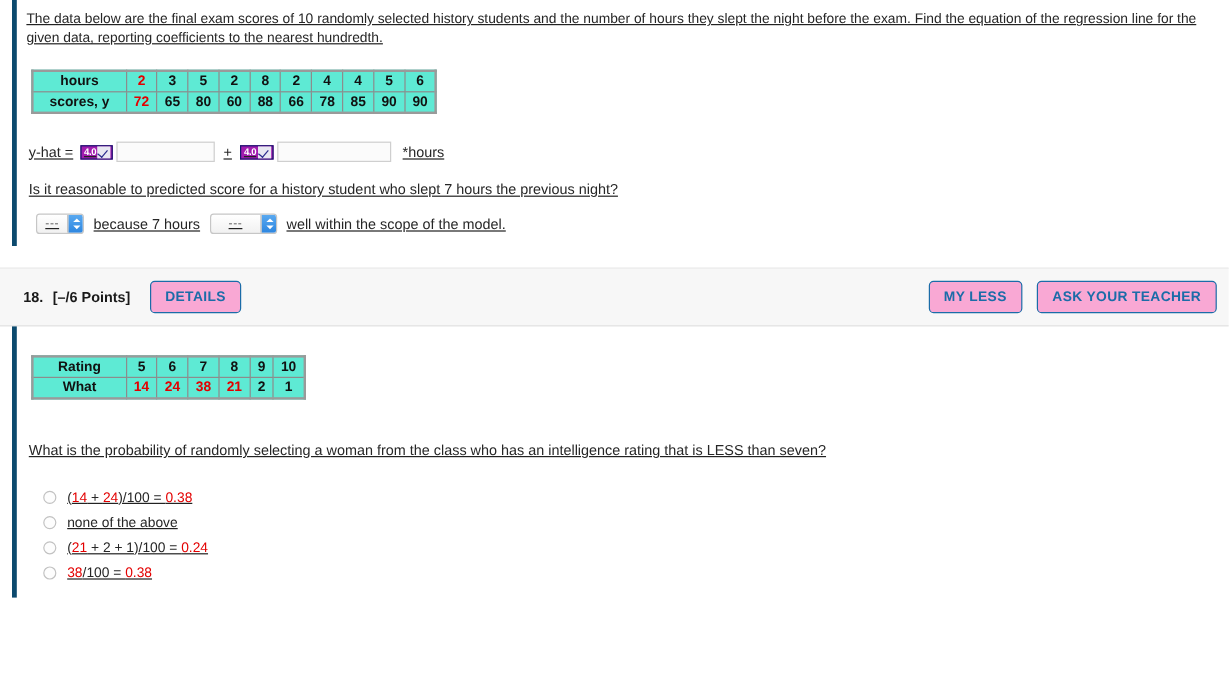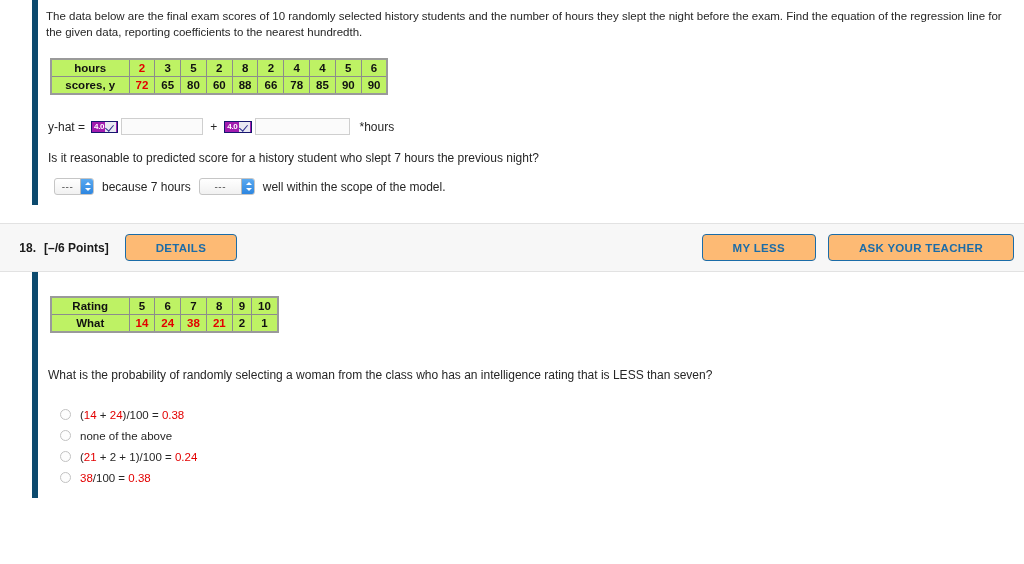--- a/index.html
+++ b/index.html
@@ -14,39 +14,40 @@
     color: #222222;
     overflow: hidden;
   }
 
   .page { position: relative; width: 1024px; height: 564px; background: #fff; }
 
   
   .q-block { position: relative; width: 1024px; background: #ffffff; }
 
   .q-body {
-    border-left: 6px solid #0c4a6e;
-    margin-left: 32px;
+    border-left: 4px solid #0c4a6e;
+    margin-left: 10px;
     padding: 8px 0 10px 8px;
+    text-decoration: underline;
   }
 
   .q-text {
     font-size: 11.5px;
     line-height: 16px;
     color: #262626;
     padding-right: 10px;
     max-width: 990px;
   }
 
   
   .data-table-wrap { margin: 18px 0 0 4px; display: inline-block; }
   table.data-table {
     border-collapse: collapse;
     border: 2px solid #9a9a9a;
-    background: #bef264;
+    background: #5eead4;
   }
   table.data-table td {
     border: 1px solid #8c8c8c;
     font-size: 11.5px;
     font-weight: bold;
     text-align: center;
     padding: 2px 6px;
     height: 16px;
     color: #111;
     white-space: nowrap;
@@ -186,24 +187,24 @@
     font-weight: bold;
     color: #1a1a1a;
     margin-left: 8px;
     white-space: nowrap;
   }
   .btn {
     display: inline-flex;
     align-items: center;
     justify-content: center;
     height: 27px;
-    padding: 0 30px;
+    padding: 0 12px;
     border: 1.5px solid #1b6ca8;
     border-radius: 4px;
-    background: #fdba74;
+    background: #f9a8d4;
     color: #1b6ca8;
     font-size: 11.5px;
     font-weight: bold;
     letter-spacing: 0.3px;
     cursor: pointer;
     white-space: nowrap;
   }
   .btn-details { margin-left: 16px; }
   .hdr-spacer { flex: 1; }
   .btn-notes { margin-right: 12px; }

